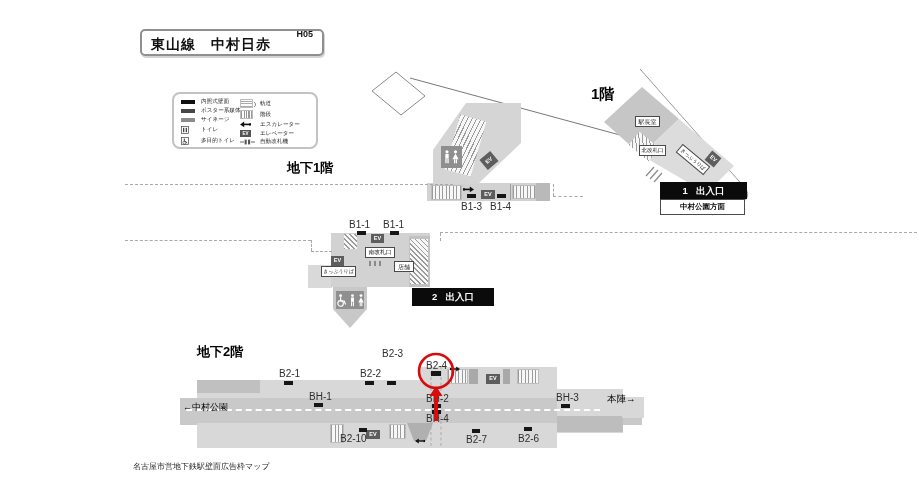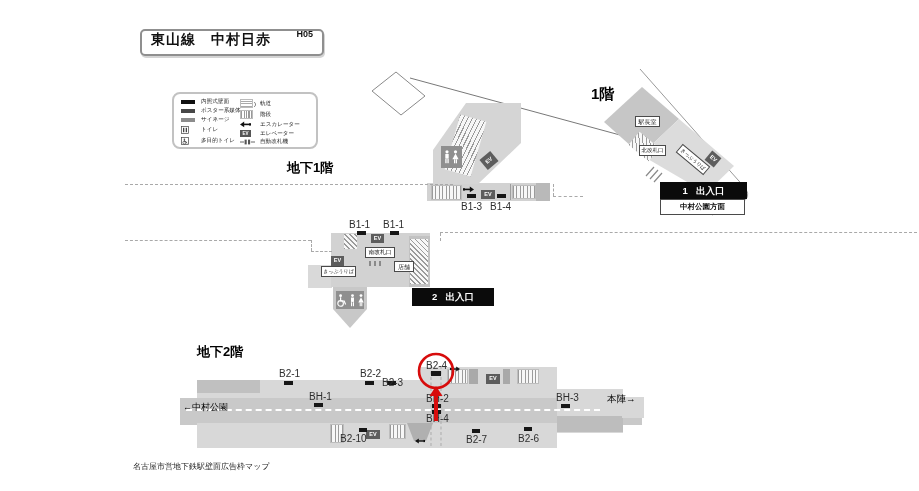--- a/index.html
+++ b/index.html
@@ -21,21 +21,21 @@
   .stP{position:absolute;background:repeating-linear-gradient(100deg,#9b9b9b 0 1px,#f7f7f7 1px 4px)}
   .dashH{position:absolute;border-top:1px dashed #a9a9a9;height:0}
   .dashV{position:absolute;border-left:1px dashed #a9a9a9;width:0}
   .exitbox{position:absolute;background:#0b0b0b;color:#fff;display:flex;align-items:center;
            justify-content:center;gap:8px;font-weight:bold;line-height:1}
   .dir{position:absolute;font-weight:normal;color:#000;white-space:nowrap;line-height:1}
   .esc{position:absolute;line-height:0}
   .tick{position:absolute;background:#8a8a8a}
   .toilet{position:absolute;background:#8f8f8f;display:flex;align-items:center;justify-content:center;gap:2px}
   .tbox{position:absolute;left:140px;top:29px;width:184px;height:27px;border:2px solid #8f8f8f;
-        border-radius:5px;background:#fff;box-shadow:1px 2px 0 #d4d4d4;display:flex;align-items:flex-start;
+        border-radius:5px;background:#fff;box-shadow:1px 2px 0 #d4d4d4;display:flex;align-items:flex-end;
         justify-content:space-between;padding:0 9px;box-sizing:border-box}
   .tname{font-weight:bold;font-size:14px;letter-spacing:1px}
   .tcode{font-weight:bold;font-size:9px;align-self:flex-end;margin-bottom:15px}
   #legend{position:absolute;left:172px;top:92px;width:146px;height:57px;border:2px solid #c2c2c2;
           border-radius:8px;background:#fff;box-sizing:border-box}
   .lcol{position:absolute;top:5px;height:46px;display:flex;flex-direction:column;justify-content:space-between}
   .lrow{display:flex;align-items:center;gap:3px;font-size:5.6px;color:#1c1c1c;white-space:nowrap;line-height:1}
   .licon{width:17px;flex:0 0 17px;display:flex;align-items:center;line-height:0;gap:1px}
   .sw{display:inline-block;width:14px;height:4px}
   .trks{display:inline-block;width:11px;height:7px;background:repeating-linear-gradient(0deg,#aaa 0 1px,#fff 1px 2.5px);border:0.5px solid #bbb}
@@ -321,21 +321,21 @@
         <line x1="3.2" y1="3" x2="8.2" y2="3" stroke="#111" stroke-width="1.4"></line>
         <rect x="8.2" y="1.9" width="1.8" height="2.2" fill="#111"></rect>
       </svg>
   </div>
 
   <div class="bar" style="left:284px;top:381px;width:9px;height:4px"></div>
   <div class="lbl" style="left:279px;top:369px">B2-1</div>
   <div class="bar" style="left:365px;top:381px;width:9px;height:4px"></div>
   <div class="lbl" style="left:360px;top:369px">B2-2</div>
   <div class="bar" style="left:387px;top:381px;width:9px;height:4px"></div>
-  <div class="lbl" style="left:382px;top:378px">B2-3</div>
+  <div class="lbl" style="left:382px;top:349px">B2-3</div>
   <div class="bar" style="left:431px;top:371px;width:10px;height:5px"></div>
   <div class="lbl" style="left:426px;top:361px">B2-4</div>
   <div class="bar" style="left:314px;top:403px;width:9px;height:4px"></div>
   <div class="lbl" style="left:309px;top:392px">BH-1</div>
   <div class="bar" style="left:432px;top:404px;width:9px;height:4px"></div>
   <div class="lbl" style="left:426px;top:394px">BH-2</div>
   <div class="bar" style="left:432px;top:410px;width:9px;height:4px"></div>
   <div class="lbl" style="left:426px;top:414px">BH-4</div>
   <div class="bar" style="left:561px;top:404px;width:9px;height:4px"></div>
   <div class="lbl" style="left:556px;top:393px">BH-3</div>

